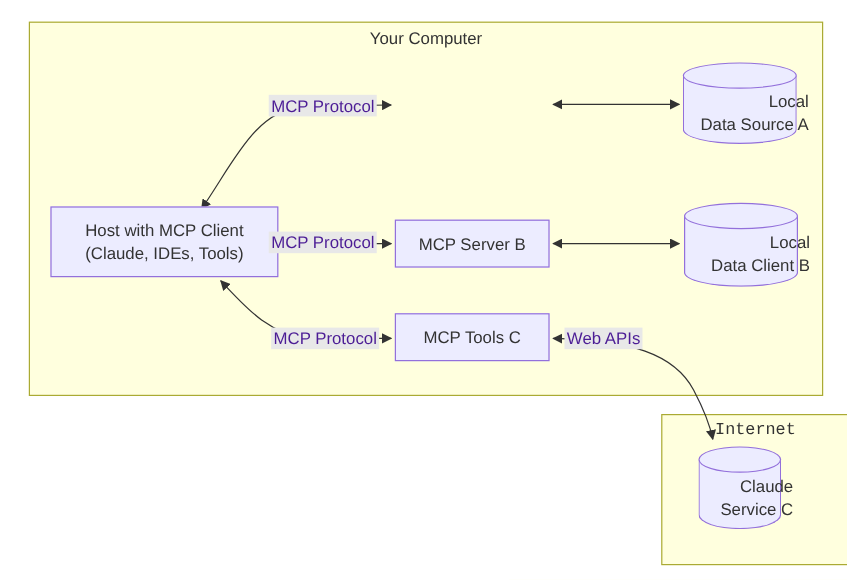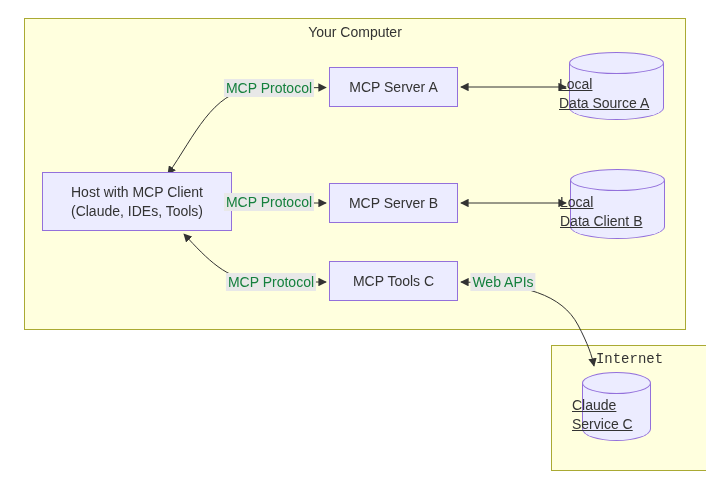--- a/index.html
+++ b/index.html
@@ -34,27 +34,27 @@
     background:#ECECFF; border:1px solid #9370DB; border-top:none;
     border-radius:0 0 50% 50% / 0 0 12px 12px; box-sizing:border-box;
   }
   .cyl-top {
     position:absolute; left:0; right:0; top:0; height:22px;
     background:#ECECFF; border:1px solid #9370DB; border-radius:50%;
     box-sizing:border-box;
   }
   .cyl-text {
     position:absolute; left:-10px; right:-10px; top:16px; bottom:0;
-    display:flex; flex-direction:column; align-items:flex-start; justify-content:center;
-    font-size:14px; line-height:19px; text-align:center; white-space:nowrap;text-decoration:underline;
+    display:flex; flex-direction:column; align-items:flex-end; justify-content:center;
+    font-size:14px; line-height:19px; text-align:center; white-space:nowrap;
   }
   
   .edge-label {
     position:absolute; transform:translate(-50%,-50%);
-    background:#e8e8e8; color:#15803d; font-size:14px; line-height:16px;
+    background:#e8e8e8; color:#4c1d95; font-size:14px; line-height:16px;
     padding:1px 2px; white-space:nowrap; z-index:3;
   }
 </style>
 </head>
 <body>
 
 <div id="canvas">
 
   <div class="cluster" style="left:24px; top:18px; width:662px; height:312px;">
     <div class="cluster-title">Your Computer</div>
@@ -76,23 +76,20 @@
     <path class="edge-path" d="M 461 203 L 566 203" marker-start="url(#arrow)" marker-end="url(#arrow)"></path>
     <path class="edge-path" d="M 184 234 C 208 260 226 279 258 282 L 326 282" marker-start="url(#arrow)" marker-end="url(#arrow)"></path>
     <path class="edge-path" d="M 461 282 C 525 283 562 295 578 325 C 588 344 592 356 594 366" marker-start="url(#arrow)" marker-end="url(#arrow)"></path>
   </svg>
 
   <div class="node" style="left:42px; top:172px; width:190px; height:59px;">
     <span>Host with MCP Client</span>
     <span>(Claude, IDEs, Tools)</span>
   </div>
 
-  <div class="node" style="left:329px; top:67px; width:129px; height:40px;">
-    <span>MCP Server A</span>
-  </div>
   <div class="node" style="left:329px; top:183px; width:129px; height:40px;">
     <span>MCP Server B</span>
   </div>
   <div class="node" style="left:329px; top:261px; width:129px; height:40px;">
     <span>MCP Tools C</span>
   </div>
 
   <div class="cylinder" style="left:569px; top:52px; width:95px; height:68px;">
     <div class="cyl-body"></div>
     <div class="cyl-top"></div>

